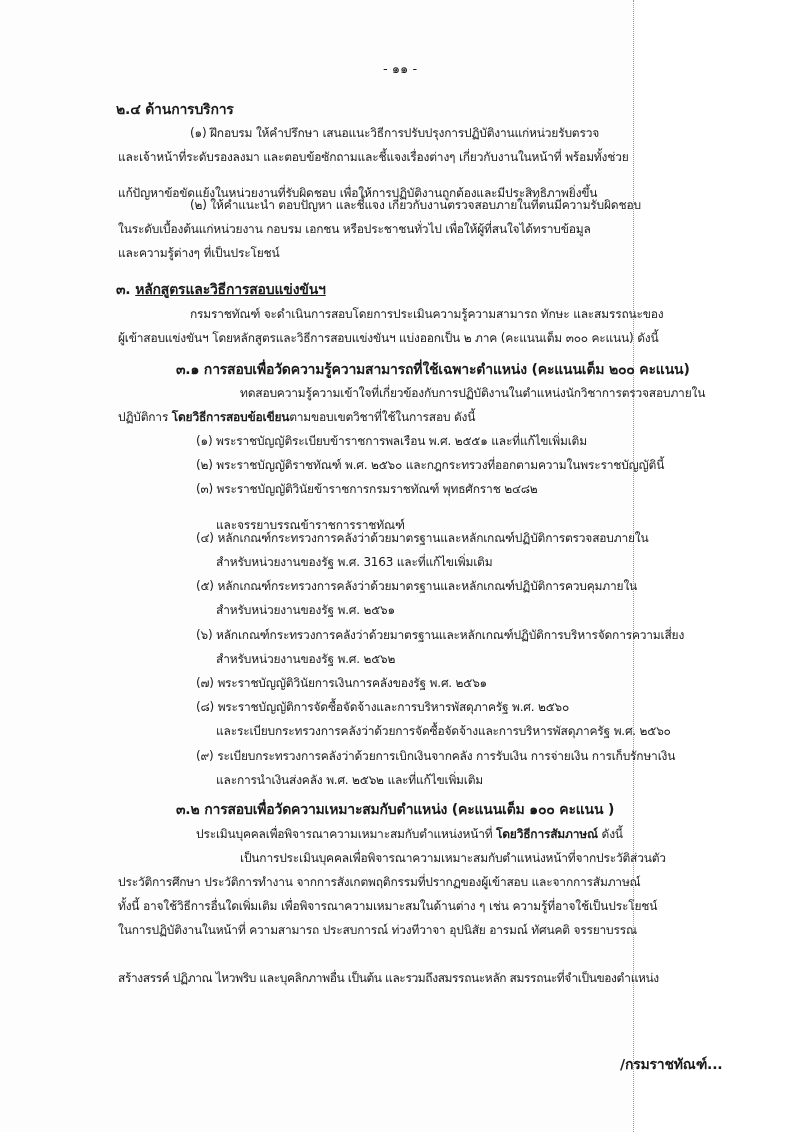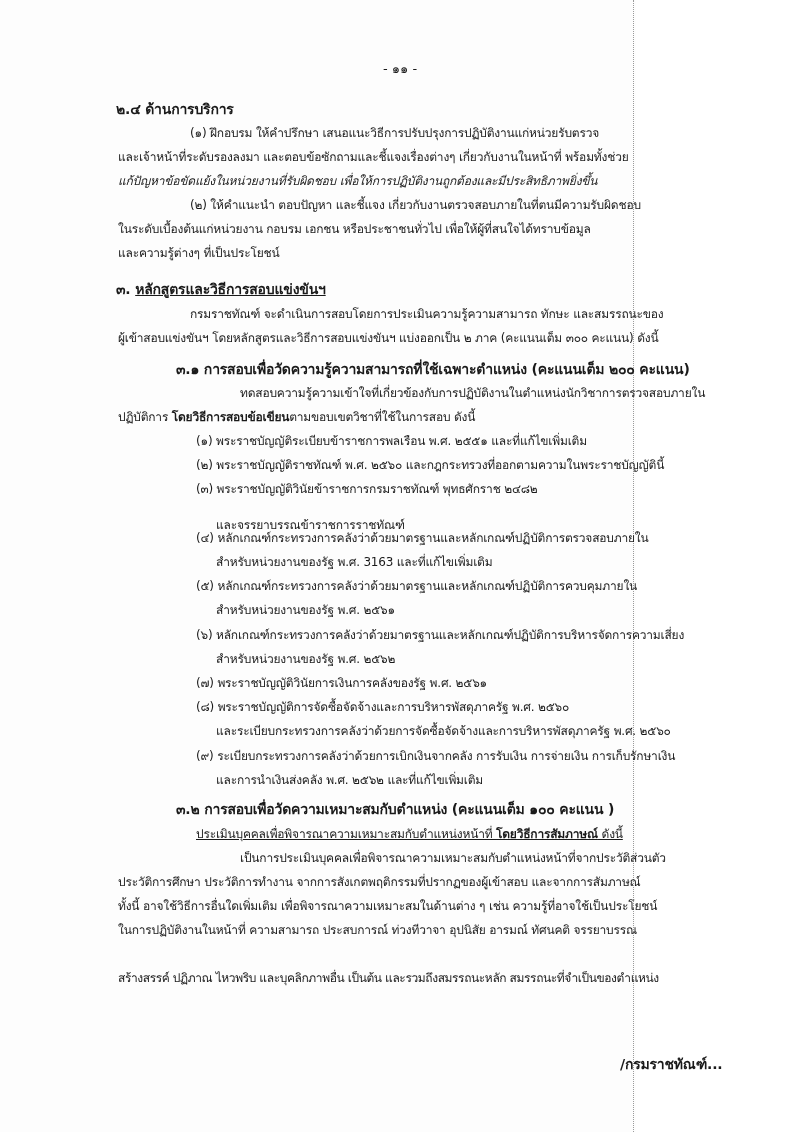--- a/index.html
+++ b/index.html
@@ -17,21 +17,21 @@
 <body>
 
 <div class="page">
   <div class="edge"></div>
 
   <div class="pgnum">- ๑๑ -</div>
 
   <div class="ln b" style="left:116px; top:100px; font-size:14px;">๒.๔ ด้านการบริการ</div>
   <div class="ln" style="left:190px; top:124px;">(๑) ฝึกอบรม ให้คำปรึกษา เสนอแนะวิธีการปรับปรุงการปฏิบัติงานแก่หน่วยรับตรวจ</div>
   <div class="ln" style="left:118px; top:148px;">และเจ้าหน้าที่ระดับรองลงมา และตอบข้อซักถามและชี้แจงเรื่องต่างๆ เกี่ยวกับงานในหน้าที่ พร้อมทั้งช่วย</div>
-  <div class="ln" style="left:118px; top:172px;font-style:italic;">แก้ปัญหาข้อขัดแย้งในหน่วยงานที่รับผิดชอบ เพื่อให้การปฏิบัติงานถูกต้องและมีประสิทธิภาพยิ่งขึ้น</div>
+  <div class="ln" style="left:118px; top:184px;">แก้ปัญหาข้อขัดแย้งในหน่วยงานที่รับผิดชอบ เพื่อให้การปฏิบัติงานถูกต้องและมีประสิทธิภาพยิ่งขึ้น</div>
   <div class="ln" style="left:190px; top:196px;">(๒) ให้คำแนะนำ ตอบปัญหา และชี้แจง เกี่ยวกับงานตรวจสอบภายในที่ตนมีความรับผิดชอบ</div>
   <div class="ln" style="left:118px; top:220px;">ในระดับเบื้องต้นแก่หน่วยงาน กอบรม เอกชน หรือประชาชนทั่วไป เพื่อให้ผู้ที่สนใจได้ทราบข้อมูล</div>
   <div class="ln" style="left:118px; top:244px;">และความรู้ต่างๆ ที่เป็นประโยชน์</div>
 
   <div class="ln b" style="left:116px; top:280px; font-size:14px;">
     <span>๓.</span>
     <span class="u">หลักสูตรและวิธีการสอบแข่งขันฯ</span>
   </div>
   <div class="ln" style="left:190px; top:305px;">กรมราชทัณฑ์ จะดำเนินการสอบโดยการประเมินความรู้ความสามารถ ทักษะ และสมรรถนะของ</div>
   <div class="ln" style="left:118px; top:329px;">ผู้เข้าสอบแข่งขันฯ โดยหลักสูตรและวิธีการสอบแข่งขันฯ แบ่งออกเป็น ๒ ภาค (คะแนนเต็ม ๓๐๐ คะแนน) ดังนี้</div>
@@ -52,21 +52,21 @@
   <div class="ln" style="left:216px; top:601px;">สำหรับหน่วยงานของรัฐ พ.ศ. ๒๕๖๑</div>
   <div class="ln" style="left:196px; top:626px;">(๖) หลักเกณฑ์กระทรวงการคลังว่าด้วยมาตรฐานและหลักเกณฑ์ปฏิบัติการบริหารจัดการความเสี่ยง</div>
   <div class="ln" style="left:216px; top:650px;">สำหรับหน่วยงานของรัฐ พ.ศ. ๒๕๖๒</div>
   <div class="ln" style="left:196px; top:674px;">(๗) พระราชบัญญัติวินัยการเงินการคลังของรัฐ พ.ศ. ๒๕๖๑</div>
   <div class="ln" style="left:196px; top:698px;">(๘) พระราชบัญญัติการจัดซื้อจัดจ้างและการบริหารพัสดุภาครัฐ พ.ศ. ๒๕๖๐</div>
   <div class="ln" style="left:216px; top:722px;">และระเบียบกระทรวงการคลังว่าด้วยการจัดซื้อจัดจ้างและการบริหารพัสดุภาครัฐ พ.ศ. ๒๕๖๐</div>
   <div class="ln" style="left:196px; top:747px;">(๙) ระเบียบกระทรวงการคลังว่าด้วยการเบิกเงินจากคลัง การรับเงิน การจ่ายเงิน การเก็บรักษาเงิน</div>
   <div class="ln" style="left:216px; top:771px;">และการนำเงินส่งคลัง พ.ศ. ๒๕๖๒ และที่แก้ไขเพิ่มเติม</div>
 
   <div class="ln b" style="left:176px; top:800px; font-size:14px;">๓.๒ การสอบเพื่อวัดความเหมาะสมกับตำแหน่ง (คะแนนเต็ม ๑๐๐ คะแนน )</div>
-  <div class="ln" style="left:196px; top:825px;text-decoration:underline;">
+  <div class="ln" style="left:196px; top:825px;">
     <span>ประเมินบุคคลเพื่อพิจารณาความเหมาะสมกับตำแหน่งหน้าที่ </span><span class="b">โดยวิธีการสัมภาษณ์</span><span> ดังนี้</span>
   </div>
   <div class="ln" style="left:240px; top:849px;">เป็นการประเมินบุคคลเพื่อพิจารณาความเหมาะสมกับตำแหน่งหน้าที่จากประวัติส่วนตัว</div>
   <div class="ln" style="left:118px; top:873px;">ประวัติการศึกษา ประวัติการทำงาน จากการสังเกตพฤติกรรมที่ปรากฏของผู้เข้าสอบ และจากการสัมภาษณ์</div>
   <div class="ln" style="left:118px; top:897px;">ทั้งนี้ อาจใช้วิธีการอื่นใดเพิ่มเติม เพื่อพิจารณาความเหมาะสมในด้านต่าง ๆ เช่น ความรู้ที่อาจใช้เป็นประโยชน์</div>
   <div class="ln" style="left:118px; top:921px;">ในการปฏิบัติงานในหน้าที่ ความสามารถ ประสบการณ์ ท่วงทีวาจา อุปนิสัย อารมณ์ ทัศนคติ จรรยาบรรณ</div>
   <div class="ln" style="left:118px; top:969px; letter-spacing:-0.4px;">สร้างสรรค์ ปฏิภาณ ไหวพริบ และบุคลิกภาพอื่น เป็นต้น และรวมถึงสมรรถนะหลัก สมรรถนะที่จำเป็นของตำแหน่ง</div>
 
   <div class="ln b" style="left:620px; top:1055px; font-size:14px;">/กรมราชทัณฑ์...</div>
 </div>

